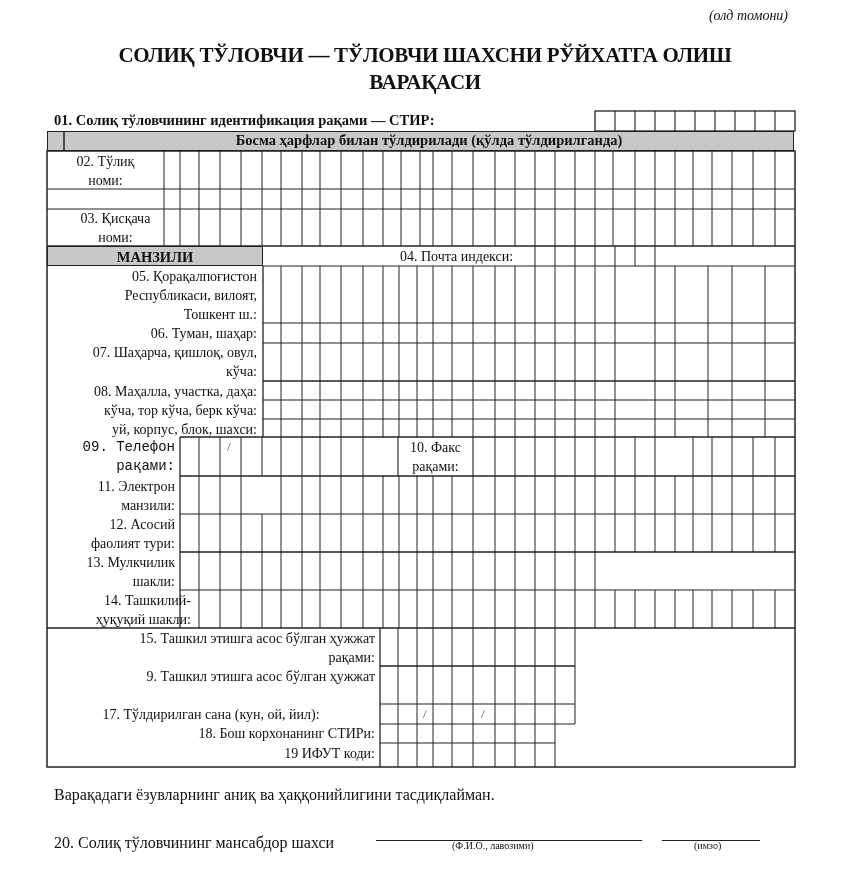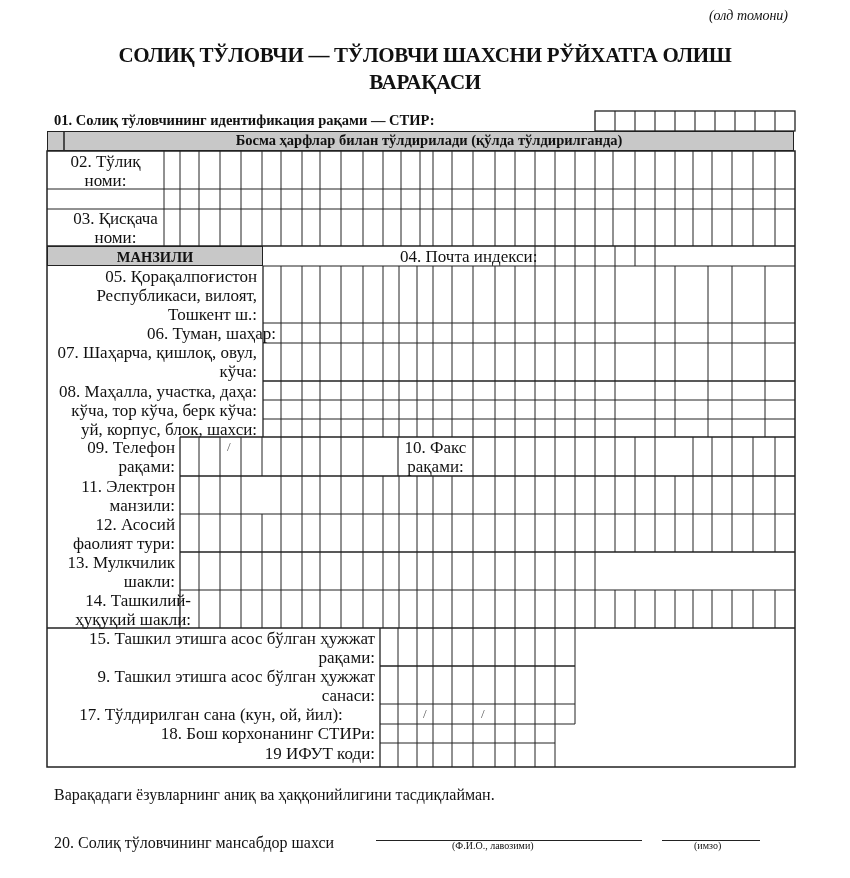--- a/index.html
+++ b/index.html
@@ -4,21 +4,21 @@
 <style>
   html, body { margin:0; padding:0; background:#fff; }
   body { width:850px; height:878px; position:relative; overflow:hidden;
          font-family:"Liberation Serif", "DejaVu Serif", serif; color:#111; }
   .abs { position:absolute; }
   .side-note { right:62px; top:8px; font-style:italic; font-size:14px; }
   .title { left:0; width:850px; text-align:center; font-weight:bold; font-size:21px; line-height:27px; top:42px; letter-spacing:-0.3px; }
   .q01 { left:54px; top:112px; font-weight:bold; font-size:14.5px; }
   .banner { left:47px; top:131px; width:747px; height:20px; background:#c8c8c8; border:1.5px solid #222; box-sizing:border-box; }
   .banner-txt { left:64px; width:730px; top:132px; text-align:center; font-weight:bold; font-size:14.5px; }
-  .lbl { font-size:17px; line-height:19px; }
+  .lbl { font-size:14px; line-height:19px; }
   .lbl.c { text-align:center; }
   .lbl.r { text-align:right; }
   .manzili { left:47px; top:246px; width:216px; height:20px; background:#c8c8c8; text-align:center; font-weight:bold; font-size:14.5px; line-height:20px; border:1.5px solid #222; box-sizing:border-box; }
   .cell-input { position:absolute; background:transparent; border:none; outline:none; padding:0; margin:0; }
   .slash { font-size:13px; color:#555; }
   .confirm { left:54px; top:786px; font-size:16px; }
   .sig { left:54px; top:822px; font-size:16px;margin-top:12px; }
   .sig-line { position:absolute; border-bottom:1px solid #222; height:1px; }
   .tiny { font-size:10px; }
   svg { position:absolute; left:0; top:0; }
@@ -247,32 +247,32 @@
 </div>
 
 <div class="abs manzili">МАНЗИЛИ</div>
 <div class="abs lbl" style="left:400px;top:247px;">04. Почта индекси:</div>
 
 <div class="abs lbl r" style="left:47px;top:267px;width:210px;">
   <div>05. Қорақалпоғистон</div>
   <div>Республикаси, вилоят,</div>
   <div>Тошкент ш.:</div>
 </div>
-<div class="abs lbl r" style="left:47px;top:324px;width:210px;padding-left:19px;">06. Туман, шаҳар:</div>
+<div class="abs lbl r" style="left:47px;top:324px;width:210px;">06. Туман, шаҳар:</div>
 <div class="abs lbl r" style="left:47px;top:343px;width:210px;">
   <div>07. Шаҳарча, қишлоқ, овул,</div>
   <div>кўча:</div>
 </div>
 <div class="abs lbl r" style="left:47px;top:382px;width:210px;">
   <div>08. Маҳалла, участка, даҳа:</div>
   <div>кўча, тор кўча, берк кўча:</div>
   <div>уй, корпус, блок, шахси:</div>
 </div>
 
-<div class="abs lbl r" style="left:47px;top:438px;width:128px;">
+<div class="abs lbl r" style="left:47px;top:438px;width:128px;font-family:Liberation Mono, monospace;">
   <div>09. Телефон</div>
   <div>рақами:</div>
 </div>
 <div class="abs slash" style="left:227px;top:439px;">/</div>
 <div class="abs lbl c" style="left:398px;top:438px;width:75px;">
   <div>10. Факс</div>
   <div>рақами:</div>
 </div>
 
 <div class="abs lbl r" style="left:47px;top:477px;width:128px;">
@@ -291,21 +291,20 @@
   <div>14. Ташкилий-</div>
   <div>ҳуқуқий шакли:</div>
 </div>
 
 <div class="abs lbl r" style="left:47px;top:629px;width:328px;">
   <div>15. Ташкил этишга асос бўлган ҳужжат</div>
   <div>рақами:</div>
 </div>
 <div class="abs lbl r" style="left:47px;top:667px;width:328px;">
   <div>9. Ташкил этишга асос бўлган ҳужжат</div>
-  <div>санаси:</div>
 </div>
 <div class="abs lbl r" style="left:47px;top:705px;width:328px;text-align:center;">17. Тўлдирилган сана (кун, ой, йил):</div>
 <div class="abs slash" style="left:423px;top:706px;">/</div>
 <div class="abs slash" style="left:481px;top:706px;">/</div>
 <div class="abs lbl r" style="left:47px;top:724px;width:328px;">18. Бош корхонанинг СТИРи:</div>
 <div class="abs lbl r" style="left:47px;top:744px;width:328px;">19 ИФУТ коди:</div>
 
 <input class="cell-input" style="left: 595px; top: 111px; width: 200px; height: 20px;" value="">
 <input class="cell-input" style="left: 164px; top: 151px; width: 631px; height: 58px;" value="">
 <input class="cell-input" style="left: 164px; top: 209px; width: 631px; height: 37px;" value="">

